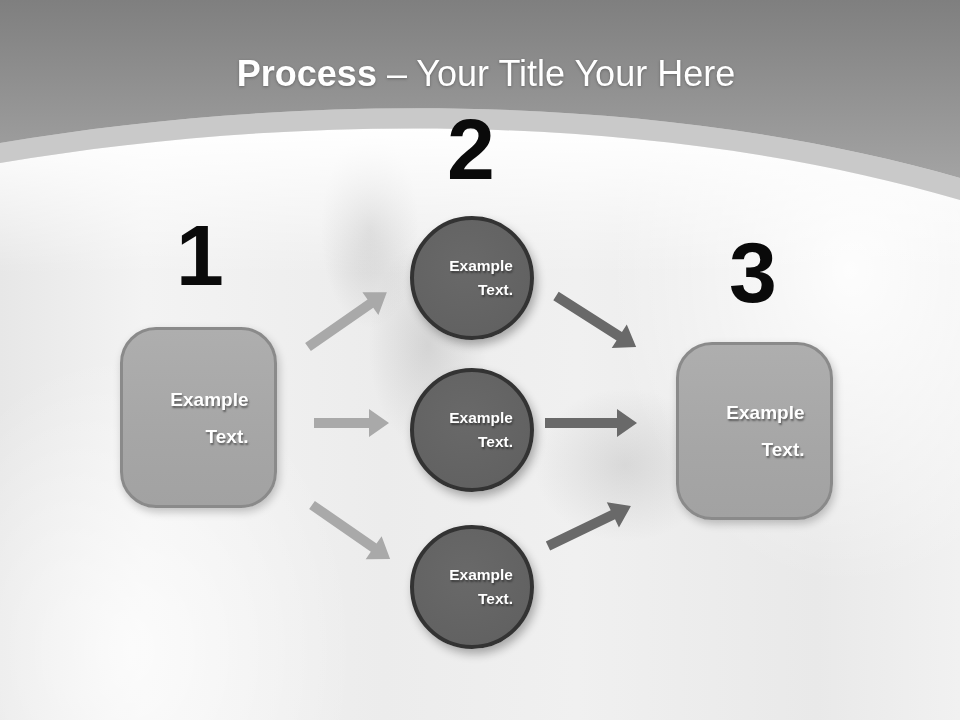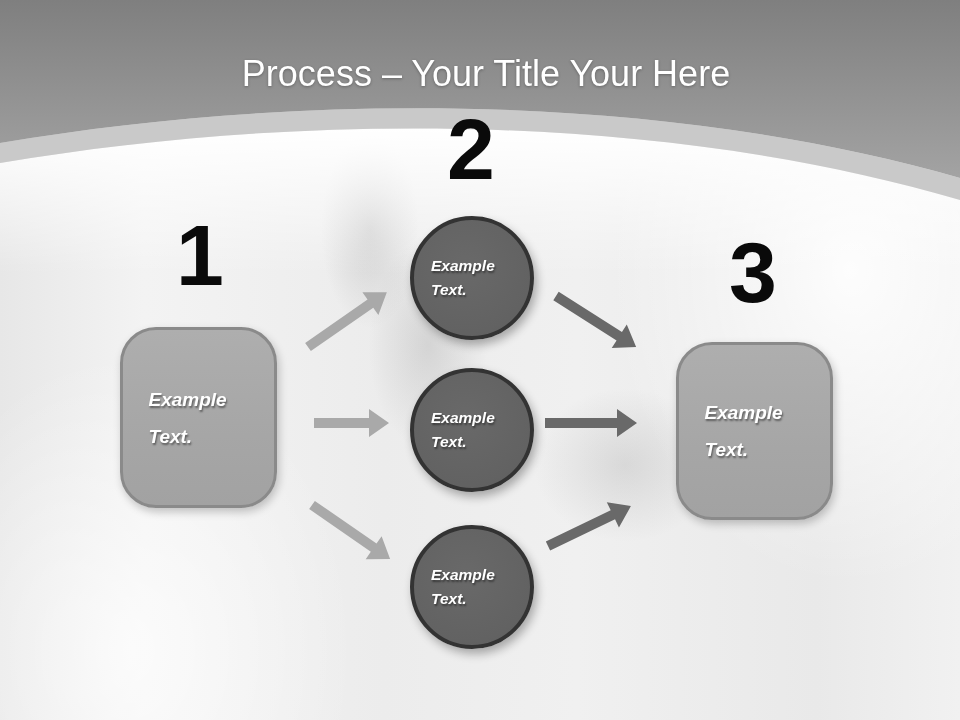--- a/index.html
+++ b/index.html
@@ -23,21 +23,21 @@
 
   
   #header-svg{position:absolute;left:0;top:0;}
   #slide-title{
     position:absolute;left:0;top:52px;width:960px;
     text-align:center;color:#ffffff;font-size:36px;line-height:44px;
     text-shadow:0 1px 3px rgba(0,0,0,0.30);
     transform:translateX(6px);
     z-index:30;
   }
-  #slide-title .t-bold{font-weight:normal;}
+  #slide-title .t-bold{font-weight:bold;}
   #slide-title .t-rest{font-weight:normal;}
 
   
   .step-number{
     position:absolute;transform:translate(-50%,-50%);
     color:#0a0a0a;font-weight:bold;font-size:86px;line-height:1;
     z-index:20;
   }
   #num-1{left:200px;top:255px;}
   #num-2{left:471px;top:149px;}
@@ -61,22 +61,22 @@
     background:radial-gradient(circle at 45% 40%, #696969 0%, #626262 70%, #5c5c5c 100%);
     display:flex;align-items:center;justify-content:center;
     box-shadow:3px 5px 10px rgba(0,0,0,0.30);
     z-index:15;cursor:default;
   }
   #circle-top   {left:410px;top:216px;}
   #circle-middle{left:410px;top:368px;}
   #circle-bottom{left:410px;top:525px;}
 
   .shape-label{
-    display:block;text-align:left;color:#ffffff;
-    font-weight:bold;font-style:italic;
+    display:block;text-align:right;color:#ffffff;
+    font-weight:bold;
     text-shadow:1px 1.5px 2px rgba(0,0,0,0.45);
   }
   .pbox .shape-label{width:100px;font-size:19px;line-height:37px;}
   .pcircle .shape-label{width:82px;font-size:15.5px;line-height:24px;}
 
   
   #arrows-svg{position:absolute;left:0;top:0;z-index:10;}
   .arrow-light{fill:#a9a9a9;}
   .arrow-dark{fill:#696969;}
 </style>

